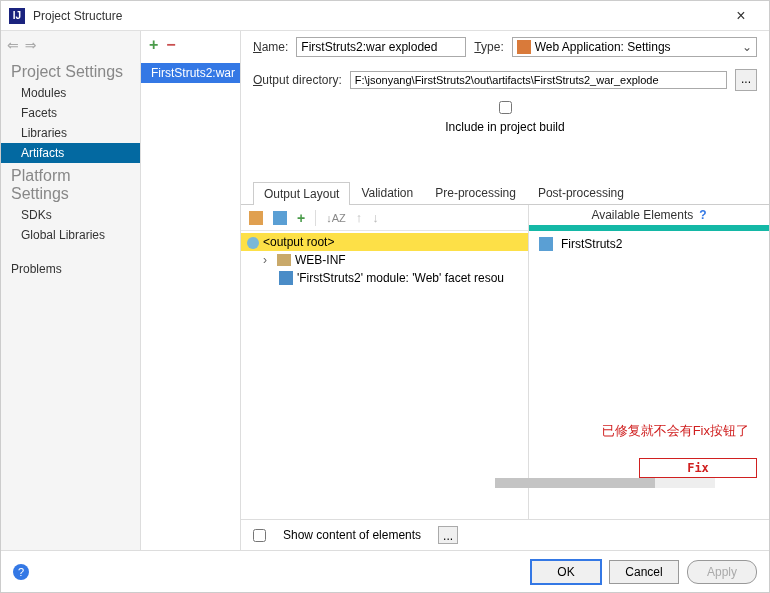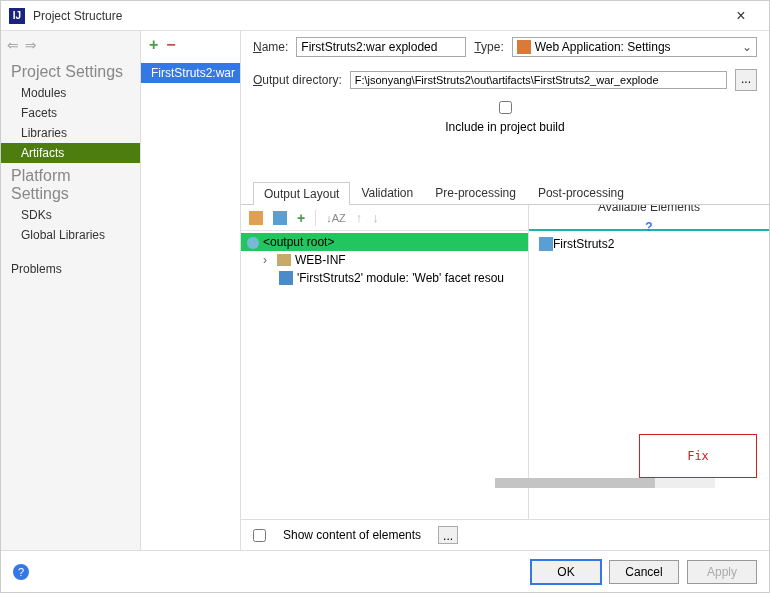--- a/index.html
+++ b/index.html
@@ -10,21 +10,21 @@
 .titlebar .title { flex: 1; color: #333; }
 .titlebar .close { width: 40px; text-align: center; font-size: 16px; cursor: pointer; color: #333; }
 
 .content { flex: 1; display: flex; overflow: hidden; }
 
 .sidebar { width: 140px; background: #f5f5f5; border-right: 1px solid #ddd; display: flex; flex-direction: column; }
 .sidebar-toolbar { height: 28px; display: flex; align-items: center; padding: 0 6px; gap: 6px; }
 .arrow { color: #aaa; font-size: 14px; }
 .sidebar-header { color: #888; padding: 4px 10px 2px; font-size: 16px; }
 .sidebar-item { padding: 3px 10px 3px 20px; color: #333; cursor: pointer; }
-.sidebar-item.selected { background: #4d7c0f; color: #fff; }
+.sidebar-item.selected { background: #0369a1; color: #fff; }
 
 .middle { width: 100px; background: #fff; border-right: 1px solid #ddd; }
 .middle-toolbar { height: 28px; display: flex; align-items: center; padding: 0 8px; gap: 8px; }
 .plus { color: #4a9b4a; font-size: 16px; font-weight: bold; }
 .minus { color: #c94e4e; font-size: 16px; font-weight: bold; }
 .middle-item { background: #3478e5; color: #fff; padding: 3px 6px; display: flex; align-items: center; gap: 4px; margin-top: 4px; white-space: nowrap; overflow: hidden; }
 .artifact-icon { width: 14px; height: 14px; background: #d97a3a; display: inline-block; }
 
 .main { flex: 1; display: flex; flex-direction: column; padding: 0; overflow: hidden; position: relative; }
 .form-row { display: flex; align-items: center; gap: 8px; padding: 6px 12px; }
@@ -49,48 +49,48 @@
 .tree-toolbar { height: 26px; display: flex; align-items: center; padding: 0 8px; gap: 10px; border-bottom: 1px solid #e5e5e5; }
 .tb-icon { width: 14px; height: 14px; display: inline-block; }
 .folder-plus { background: #e0a050; }
 .doc-icon { background: #5a9fd4; }
 .sort-icon { color: #888; font-size: 11px; }
 .arrow-up, .arrow-down { color: #bbb; font-size: 13px; }
 .sep { width: 1px; height: 16px; background: #ddd; }
 
 .tree { flex: 1; overflow: auto; padding: 2px 0; }
 .tree-row { display: flex; align-items: center; gap: 4px; padding: 2px 6px; white-space: nowrap; }
-.tree-row.root { background: #22c55e; align-items: flex-end; }
+.tree-row.root { background: #fde047; align-items: flex-end; }
 .tree-indent1 { padding-left: 22px; }
 .tree-indent2 { padding-left: 38px; }
 .caret { width: 10px; color: #666; }
 .folder-icon { width: 14px; height: 12px; background: #c9a96a; display: inline-block; }
 .output-icon { width: 12px; height: 12px; border-radius: 50%; background: #7ab8d8; display: inline-block; }
 .web-icon { width: 14px; height: 14px; background: #4a8cc7; display: inline-block; }
 
 .avail-panel { width: 240px; display: flex; flex-direction: column; }
-.avail-header { height: 26px; display: flex; align-items: center; justify-content: center; gap: 6px; color: #333; border-bottom: 2px solid #14b8a6; flex-direction: column; }
+.avail-header { height: 26px; display: flex; align-items: center; justify-content: center; gap: 6px; color: #333; border-bottom: 6px solid #14b8a6; }
 .help-q { color: #3478e5; font-weight: bold; }
 .avail-tree { padding: 4px 8px; }
-.avail-row { display: flex; align-items: center; gap: 0; padding: 2px; }
+.avail-row { display: flex; align-items: center; gap: 8px; padding: 2px; }
 .mod-icon { width: 14px; height: 14px; background: #5a9fd4; display: inline-block; }
 
 .red-note { position: absolute; right: 20px; bottom: 110px; color: #d02020; font-size: 13px; }
-.fix-box { position: absolute; right: 12px; bottom: 72px; width: 118px; height: 44px; border: 1px solid #d02020; color: #d02020; display: flex; align-items: center; justify-content: center; font-family: Consolas, monospace; }
+.fix-box { position: absolute; right: 12px; bottom: 72px; width: 118px; height: 20px; border: 1px solid #d02020; color: #d02020; display: flex; align-items: center; justify-content: center; font-family: Consolas, monospace; font-weight: bold; }
 
 .bottom-bar { display: flex; align-items: center; gap: 17px; padding: 6px 12px; border-top: 1px solid #ddd; }
 .hscroll { position: absolute; bottom: 62px; left: 254px; width: 220px; height: 10px; background: #eee; }
 .hscroll-thumb { width: 160px; height: 100%; background: #c4c4c4; }
 
 .footer { height: 42px; border-top: 1px solid #ddd; display: flex; align-items: center; padding: 0 12px; gap: 8px; }
 .footer .help-icon { width: 16px; height: 16px; border-radius: 50%; background: #3478e5; color: #fff; text-align: center; line-height: 16px; font-size: 11px; }
 .footer-spacer { flex: 1; }
 .btn { min-width: 70px; height: 24px; border: 1px solid #999; background: #f0f0f0; cursor: pointer; }
 .btn.primary { border: 1px solid #3478e5; box-shadow: 0 0 0 1px #3478e5; }
-.btn.disabled { color: #aaa; }
+.btn.disabled { color: #aaa; border-radius: 11px; }
 </style>
 </head>
 <body>
 
 <div class="titlebar">
   <span class="icon">IJ</span>
   <span class="title">Project Structure</span>
   <span class="close">×</span>
 </div>
 
@@ -190,20 +190,21 @@
             <span>FirstStruts2</span>
           </div>
         </div>
       </div>
     </div>
 
     <div class="hscroll">
         <div class="hscroll-thumb"></div>
       </div>
 
+    <div class="red-note">已修复就不会有Fix按钮了</div>
     <div class="fix-box">Fix</div>
 
     <div class="bottom-bar">
       <input type="checkbox" style="">
       <label>Show content of elements</label>
       <div class="dots-btn" style="width:20px;height:18px">...</div>
     </div>
   </div>
 </div>
 

